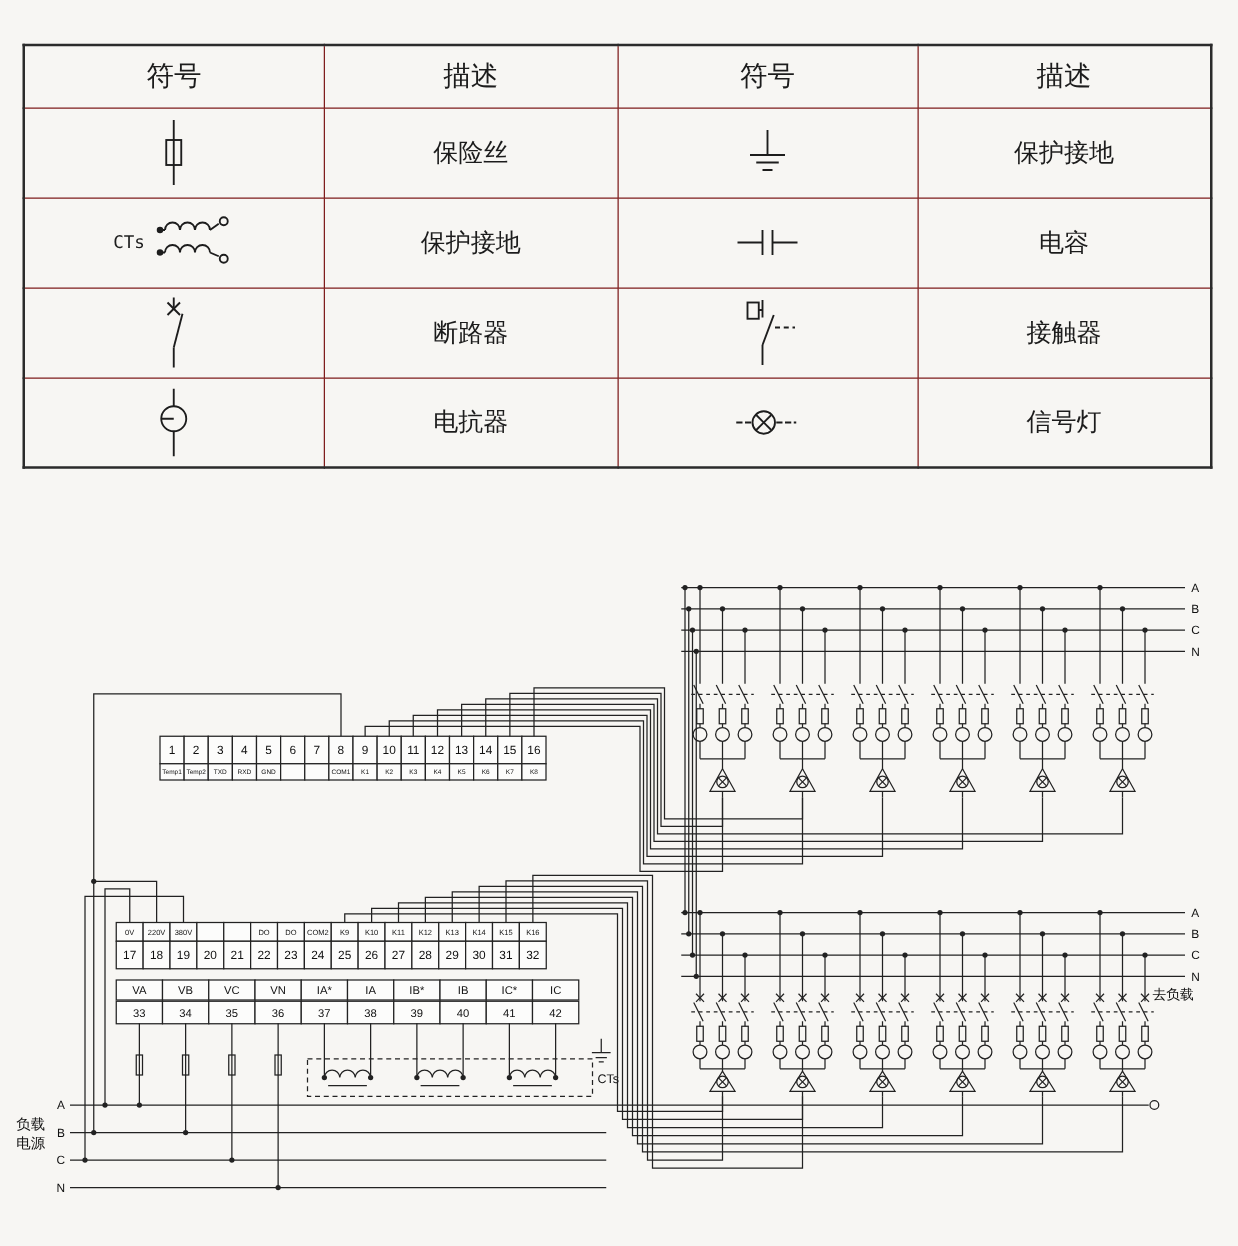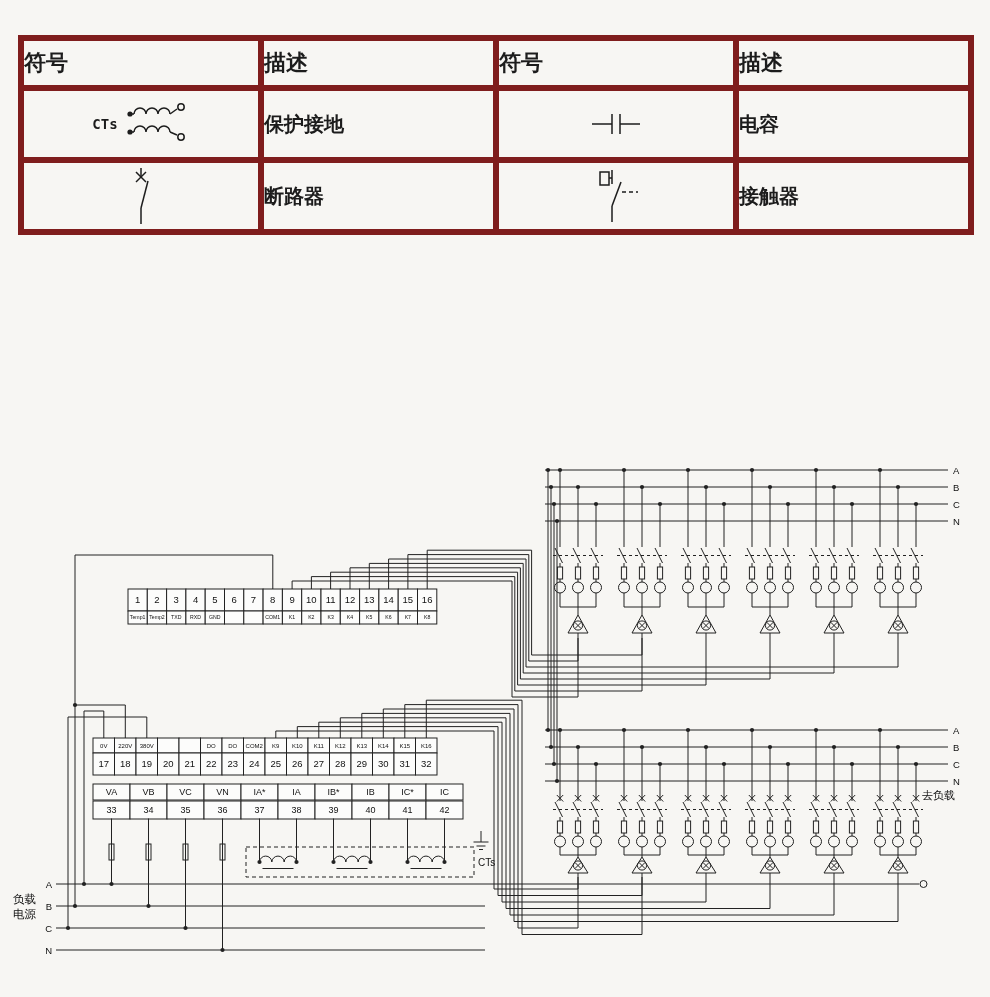--- a/index.html
+++ b/index.html
@@ -2,21 +2,21 @@
 <html><head>
 <meta charset="utf-8">
 <style>
   *{margin:0;padding:0;box-sizing:border-box}
   html,body{background:#f7f6f3}
   body{width:990px;height:997px;position:relative;font-family:"Liberation Sans","DejaVu Sans",sans-serif;color:#1c1c1c;overflow:hidden}
   .page{position:absolute;inset:0}
 
   
   table.legend{position:absolute;left:18px;top:35px;width:950px;border-collapse:collapse;border:2px solid #2b2b2b;table-layout:fixed}
-  .legend th,.legend td{border:6px solid #7f1d1d;text-align:left;vertical-align:middle;font-weight:bold}
+  .legend th,.legend td{border:1px solid #7f1d1d;text-align:center;vertical-align:middle;font-weight:normal}
   .legend th{height:50px;font-size:22px}
   .legend td{height:72px;font-size:20px}
   .symwrap{display:flex;align-items:center;justify-content:center;gap:6px}
   .symwrap .ctslabel{font-size:14px;font-family:"DejaVu Sans Mono",monospace}
   .sym line,.sym rect,.sym circle,.sym path,.sym polyline{stroke:#1d1d1d;fill:none;stroke-width:1.5}
   .sym .fdot{fill:#1d1d1d;stroke:none}
 
   
   #diagram-svg{position:absolute;left:0;top:397px}
   #diagram-svg line,#diagram-svg polyline,#diagram-svg path,#diagram-svg polygon,
@@ -32,20 +32,42 @@
 
   <table class="legend">
     <tbody>
         <tr>
       <th style="width:240px">符号</th>
       <th style="width:235px">描述</th>
       <th style="width:240px">符号</th>
       <th style="width:235px">描述</th>
     </tr>
 
+    <tr>
+      <td>
+        <div class="symwrap">
+              <svg class="sym" width="40" height="64" viewBox="0 0 40 64">
+          <line x1="20" y1="6" x2="20" y2="58"></line>
+                <rect x="14" y="22" width="12" height="20"></rect>
+        </svg>
+            </div>
+      </td>
+      <td>保险丝</td>
+      <td>
+        <div class="symwrap">
+              <svg class="sym" width="48" height="64" viewBox="0 0 48 64">
+          <line x1="24" y1="14" x2="24" y2="34"></line>
+          <line x1="10" y1="34" x2="38" y2="34"></line>
+                <line x1="15" y1="40" x2="33" y2="40"></line>
+                <line x1="20" y1="46" x2="28" y2="46"></line>
+        </svg>
+            </div>
+      </td>
+      <td>保护接地</td>
+    </tr>
 
     <tr>
       <td>
         <div class="symwrap">
           <span class="ctslabel">CTs</span>
           <svg class="sym" width="66" height="64" viewBox="0 0 66 64">
             <circle class="fdot" cx="6" cy="22" r="2.6"></circle>
                 <circle class="fdot" cx="6" cy="40" r="2.6"></circle>
             <line x1="6" y1="22" x2="10" y2="22"></line>
                 <line x1="6" y1="40" x2="10" y2="40"></line>
@@ -93,20 +115,45 @@
                 <line x1="21" y1="14" x2="24" y2="14"></line>
           <line x1="24" y1="42" x2="33" y2="18"></line>
           <line x1="34" y1="28" x2="50" y2="28" stroke-dasharray="4,3"></line>
           <line x1="24" y1="42" x2="24" y2="58"></line>
         </svg>
             </div>
       </td>
       <td>接触器</td>
     </tr>
 
+    <tr>
+      <td>
+        <div class="symwrap">
+              <svg class="sym" width="40" height="64" viewBox="0 0 40 64">
+          <circle cx="20" cy="29" r="10"></circle>
+          <line x1="20" y1="5" x2="20" y2="19"></line>
+          <line x1="20" y1="29" x2="10" y2="29"></line>
+          <line x1="20" y1="39" x2="20" y2="59"></line>
+        </svg>
+            </div>
+      </td>
+      <td>电抗器</td>
+      <td>
+        <div class="symwrap">
+              <svg class="sym" width="60" height="64" viewBox="0 0 60 64">
+          <line x1="5" y1="32" x2="17" y2="32" stroke-dasharray="5,2"></line>
+          <circle cx="27" cy="32" r="9"></circle>
+          <line x1="21" y1="26" x2="33" y2="38"></line>
+                <line x1="33" y1="26" x2="21" y2="38"></line>
+          <line x1="37" y1="32" x2="53" y2="32" stroke-dasharray="5,2"></line>
+        </svg>
+            </div>
+      </td>
+      <td>信号灯</td>
+    </tr>
   </tbody>
     </table>
 
   <svg id="diagram-svg" width="990" height="600" viewBox="0 0 990 600">
 
     <g>
       <line x1="545" y1="73" x2="948" y2="73"></line>
       <line x1="545" y1="90" x2="948" y2="90"></line>
       <line x1="545" y1="107" x2="948" y2="107"></line>
       <line x1="545" y1="124" x2="948" y2="124"></line>

